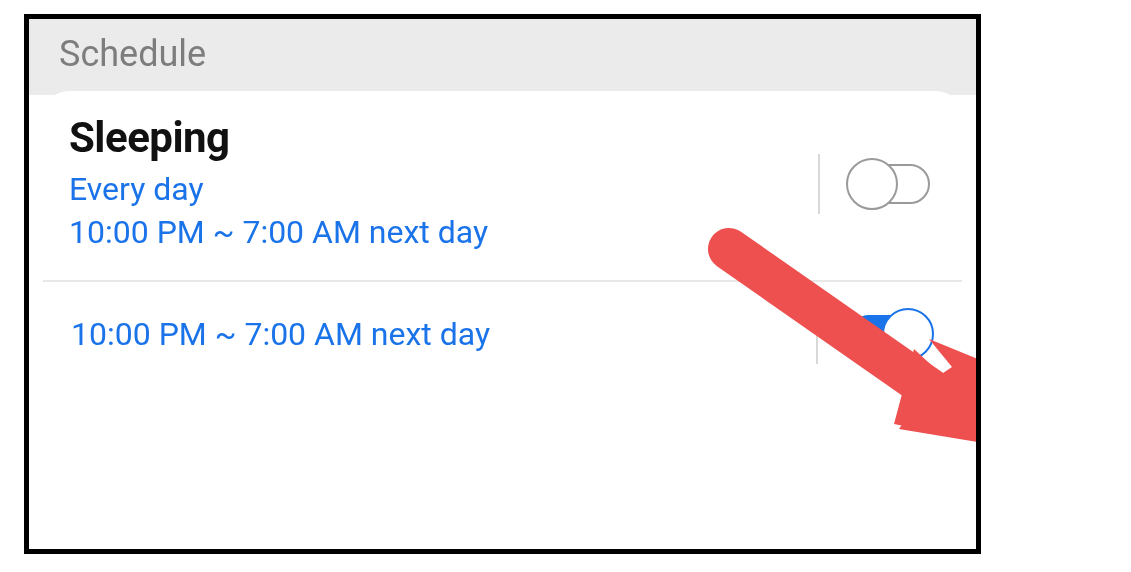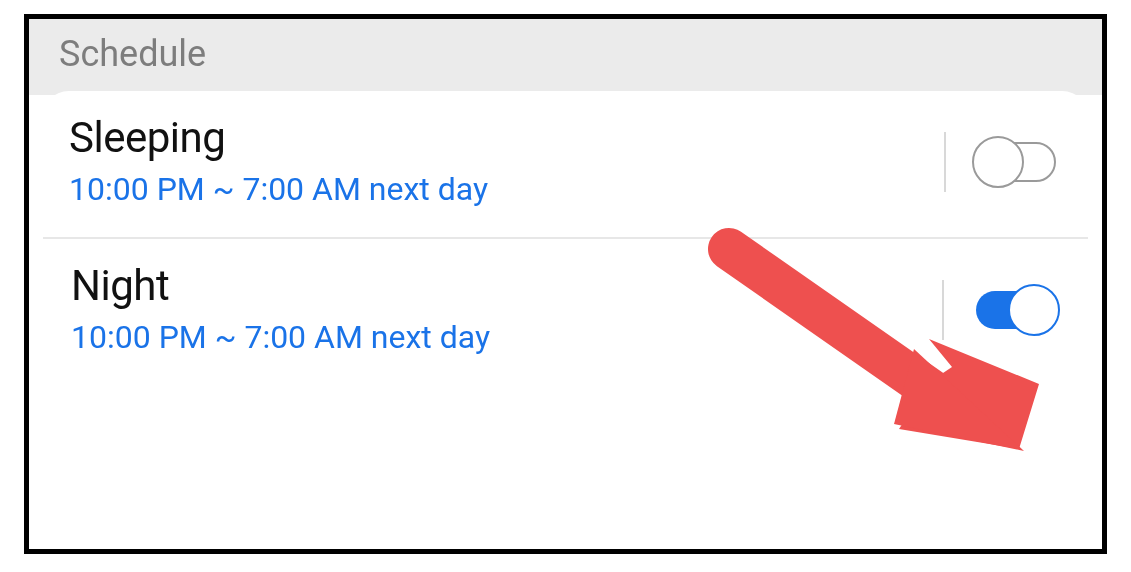--- a/index.html
+++ b/index.html
@@ -7,21 +7,21 @@
       font-family: -apple-system, BlinkMacSystemFont, "Segoe UI", Roboto, Arial, sans-serif;
       background: #fff;
       width: 1131px;
       height: 572px;
       position: relative;
     }
     .outer-frame {
       position: absolute;
       top: 14px;
       left: 24px;
-      width: 1083px;
+      width: 957px;
       height: 540px;
       border: 5px solid #000;
       background: #fff;
       overflow: hidden;
     }
     .header {
       background: #ebebeb;
       padding: 14px 30px 20px 30px;
     }
     .header-title {
@@ -40,21 +40,21 @@
       display: flex;
       align-items: center;
       padding: 22px 28px 26px 28px;
       position: relative;
     }
     .row + .row { border-top: 2px solid #e7e7e7; margin: 0 2px; }
     .row-text { flex: 1; }
     .row-title {
       font-size: 42px;
       color: #111;
-      font-weight: 400;
+      font-weight: 700;
       letter-spacing: -0.5px;
       margin-bottom: 6px;
     }
     .row-sub {
       font-size: 32px;
       color: #1a73e8;
       font-weight: 400;
       line-height: 1.35;
     }
     .row-controls {
@@ -125,34 +125,34 @@
 <div class="outer-frame">
   <div class="header">
     <div class="header-title">Schedule</div>
   </div>
 
   <div class="card">
 
     <div class="row">
       <div class="row-text">
         <div class="row-title">Sleeping</div>
+        <div class="row-sub">Every day</div>
         <div class="row-sub">10:00 PM ~ 7:00 AM next day</div>
       </div>
       <div class="row-controls">
         <div class="vdiv"></div>
         <div class="toggle off">
           <div class="track"></div>
           <div class="thumb"></div>
         </div>
       </div>
     </div>
 
     <div class="row">
       <div class="row-text">
-        <div class="row-title">Night</div>
         <div class="row-sub">10:00 PM ~ 7:00 AM next day</div>
       </div>
       <div class="row-controls">
         <div class="vdiv"></div>
         <div class="toggle on">
           <div class="track"></div>
           <div class="thumb"></div>
         </div>
       </div>
     </div>

